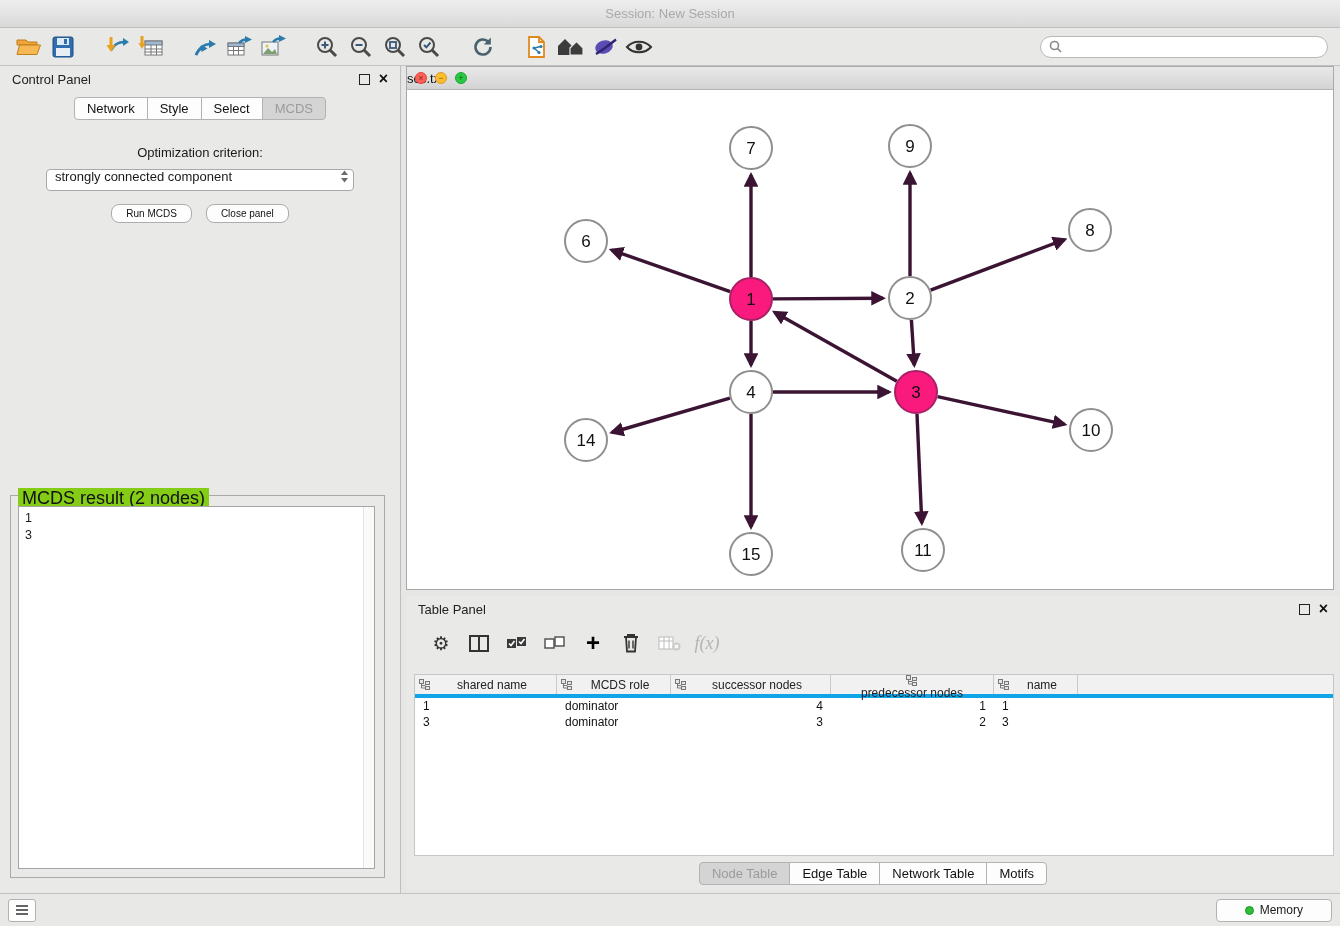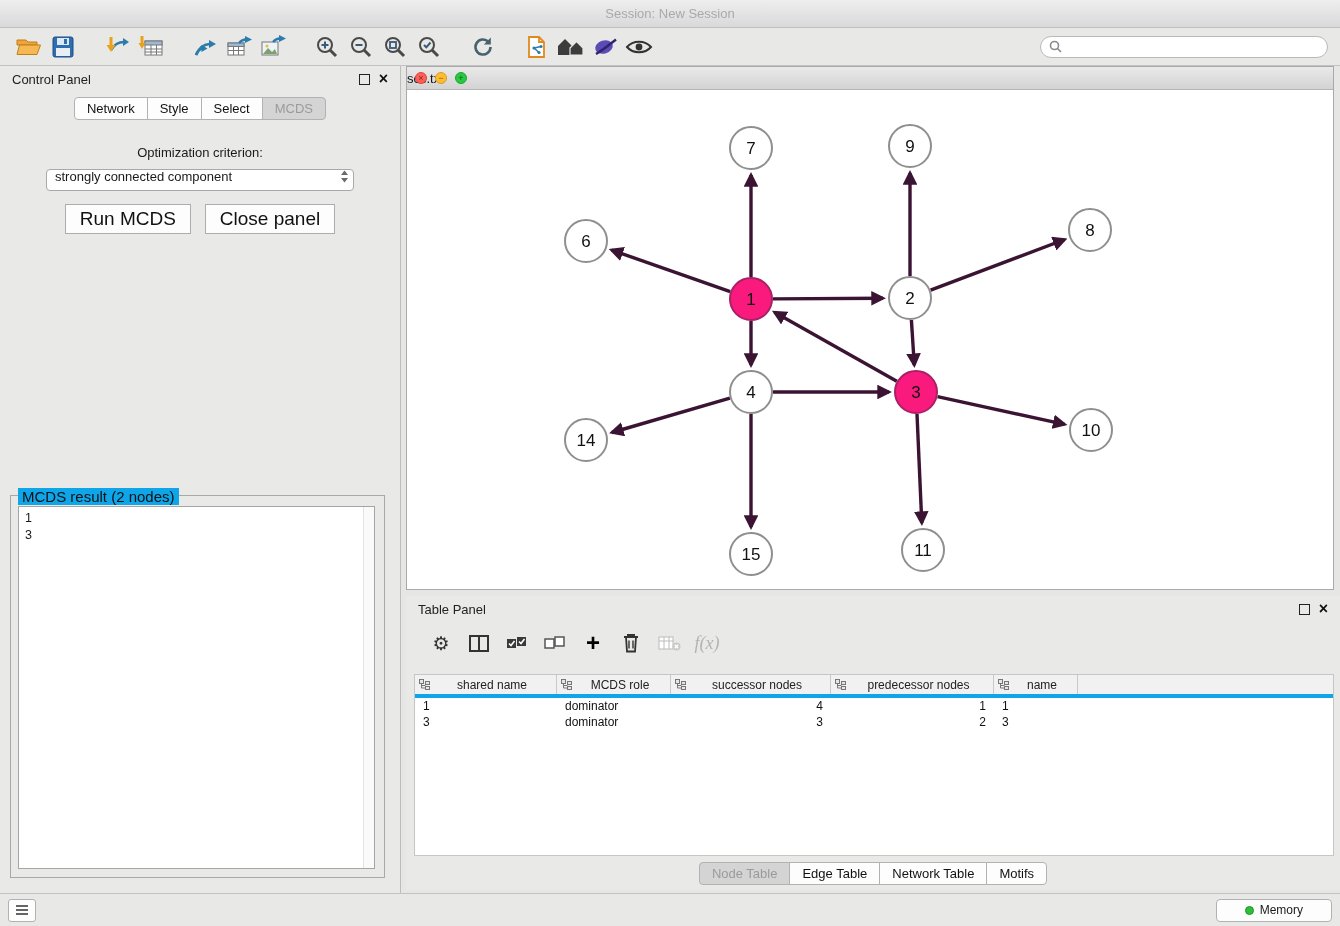--- a/index.html
+++ b/index.html
@@ -26,23 +26,23 @@
   .control-panel{position:absolute;left:0;top:66px;width:401px;bottom:33px;background:#e9e9e7;border-right:1px solid #bdbdbd;box-sizing:border-box}
   .tabsrow{display:flex;justify-content:center;margin-top:5px}
   .seg{font-family:"Liberation Sans",sans-serif;font-size:13px;padding:3px 12px;background:#fdfdfd;border:1px solid #b2b2b2;margin-left:-1px;color:#111;cursor:default}
   .seg:first-child{border-top-left-radius:4px;border-bottom-left-radius:4px;margin-left:0}
   .seg:last-child{border-top-right-radius:4px;border-bottom-right-radius:4px}
   .seg-active{background:#d4d4d4;color:#9b9b9b}
   .optlabel{text-align:center;font-size:13px;margin-top:25px}
   .combo{width:308px;height:22px;margin:9px auto 0;background:#fff;border:1px solid #a9a9a9;border-radius:4px;display:flex;align-items:center;padding:0 4px 8px 8px;box-sizing:border-box;font-size:13px}
   .combo .stepper{margin-left:auto}
   .btnrow{display:flex;justify-content:center;gap:14px;margin-top:13px}
-  .pbtn{font-family:"Liberation Sans",sans-serif;font-size:19px;padding:3px 14px;background:#fdfdfd;border:1px solid #ad ad;border:1px solid #adadad;border-radius:0;color:#111}
+  .pbtn{font-family:"Liberation Sans",sans-serif;font-size:10px;padding:3px 14px;background:#fdfdfd;border:1px solid #ad ad;border:1px solid #adadad;border-radius:8px;color:#111}
   .groupbox{position:absolute;left:10px;right:15px;top:429px;height:381px;border:1px solid #a9a9a9}
-  .grouplegend{position:absolute;top:-8px;left:7px;background:#0ea5e9;padding:0 4px;font-size:15px;color:#111}
+  .grouplegend{position:absolute;top:-8px;left:7px;background:#84cc16;padding:0 4px;font-size:18px;color:#111}
   .resultarea{position:absolute;left:7px;right:9px;top:10px;bottom:8px;background:#fff;border:1px solid #a5a5a5;font-size:12.5px;line-height:17px;padding:3px 0 0 6px;box-sizing:border-box}
   .resultvsb{position:absolute;top:1px;bottom:1px;right:1px;width:10px;background:#fafafa;border-left:1px solid #e3e3e3}
 
   
   .netwin{position:absolute;left:406px;top:66px;width:928px;height:524px;background:#fff;border:1px solid #a9a9a9;box-sizing:border-box}
   .nettitle{height:22px;background:linear-gradient(#e9e9e9,#d3d3d3);border-bottom:1px solid #b5b5b5;display:flex;align-items:center;position:relative;font-size:13px}
   .nettitle .tname{position:absolute;left:0;right:16px;text-align:left;color:#111}
   .tlights{display:flex;align-items:center;margin-left:8px;position:relative;z-index:2}
   .tl{width:12px;height:12px;border-radius:50%;margin-right:8px;display:flex;align-items:center;justify-content:center;font-size:9px;line-height:1;color:rgba(0,0,0,.55);box-sizing:border-box}
   .tl-red{background:#ff5f57;border:1px solid #e0443e}
@@ -407,21 +407,21 @@
         </div>
         <div class="th" style="width: 160px;">
           <svg class="treeic" width="11" height="11" viewBox="0 0 11 11">
             <rect x="0.5" y="0.5" width="4" height="4" fill="#e6e6e6" stroke="#777"></rect>
             <rect x="6.5" y="2.5" width="4" height="3" fill="#e6e6e6" stroke="#777"></rect>
             <rect x="6.5" y="7.5" width="4" height="3" fill="#e6e6e6" stroke="#777"></rect>
             <path d="M2.5 4.5v4.5h4M2.5 6.5h4" stroke="#777" fill="none"></path>
           </svg>
           <span class="thlab">successor nodes</span>
         </div>
-        <div class="th" style="width: 163px;">
+        <div class="th" style="width: 163px; flex-direction: column;">
           <svg class="treeic" width="11" height="11" viewBox="0 0 11 11">
             <rect x="0.5" y="0.5" width="4" height="4" fill="#e6e6e6" stroke="#777"></rect>
             <rect x="6.5" y="2.5" width="4" height="3" fill="#e6e6e6" stroke="#777"></rect>
             <rect x="6.5" y="7.5" width="4" height="3" fill="#e6e6e6" stroke="#777"></rect>
             <path d="M2.5 4.5v4.5h4M2.5 6.5h4" stroke="#777" fill="none"></path>
           </svg>
           <span class="thlab">predecessor nodes</span>
         </div>
         <div class="th" style="width: 84px;">
           <svg class="treeic" width="11" height="11" viewBox="0 0 11 11">

